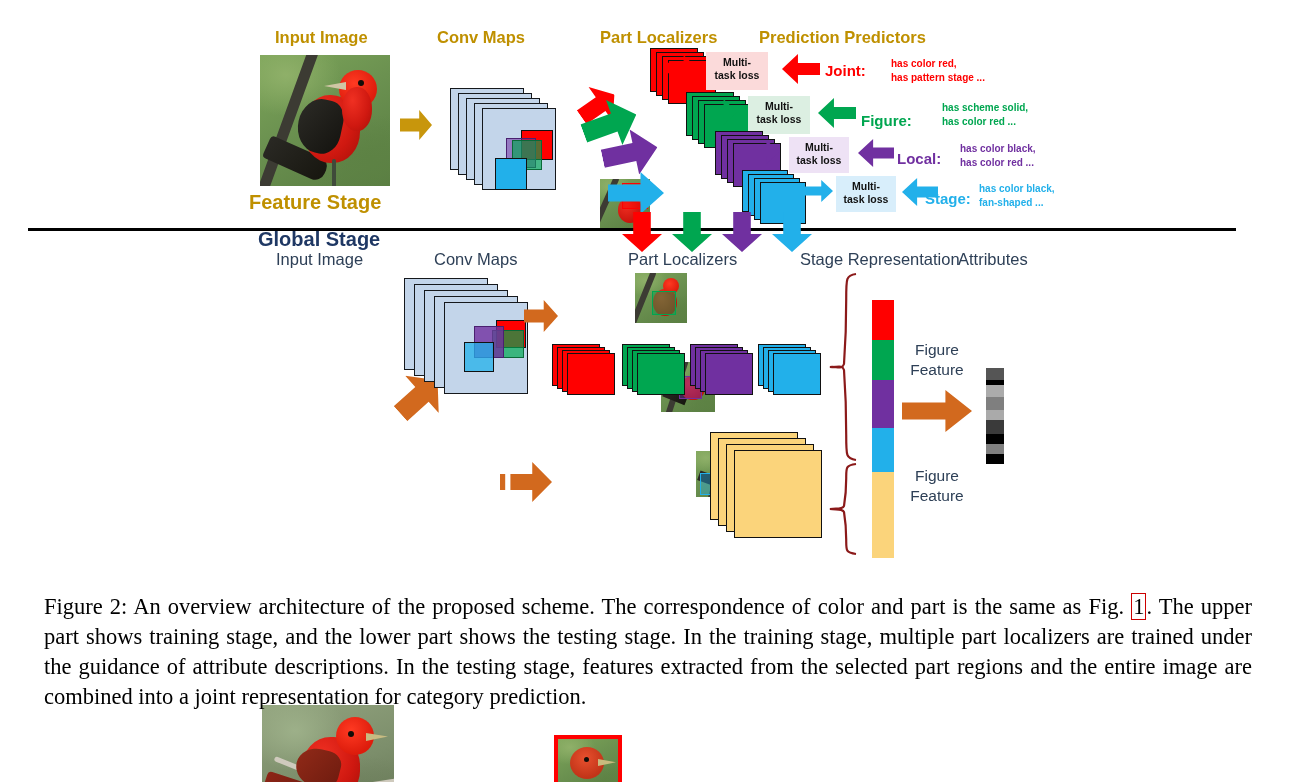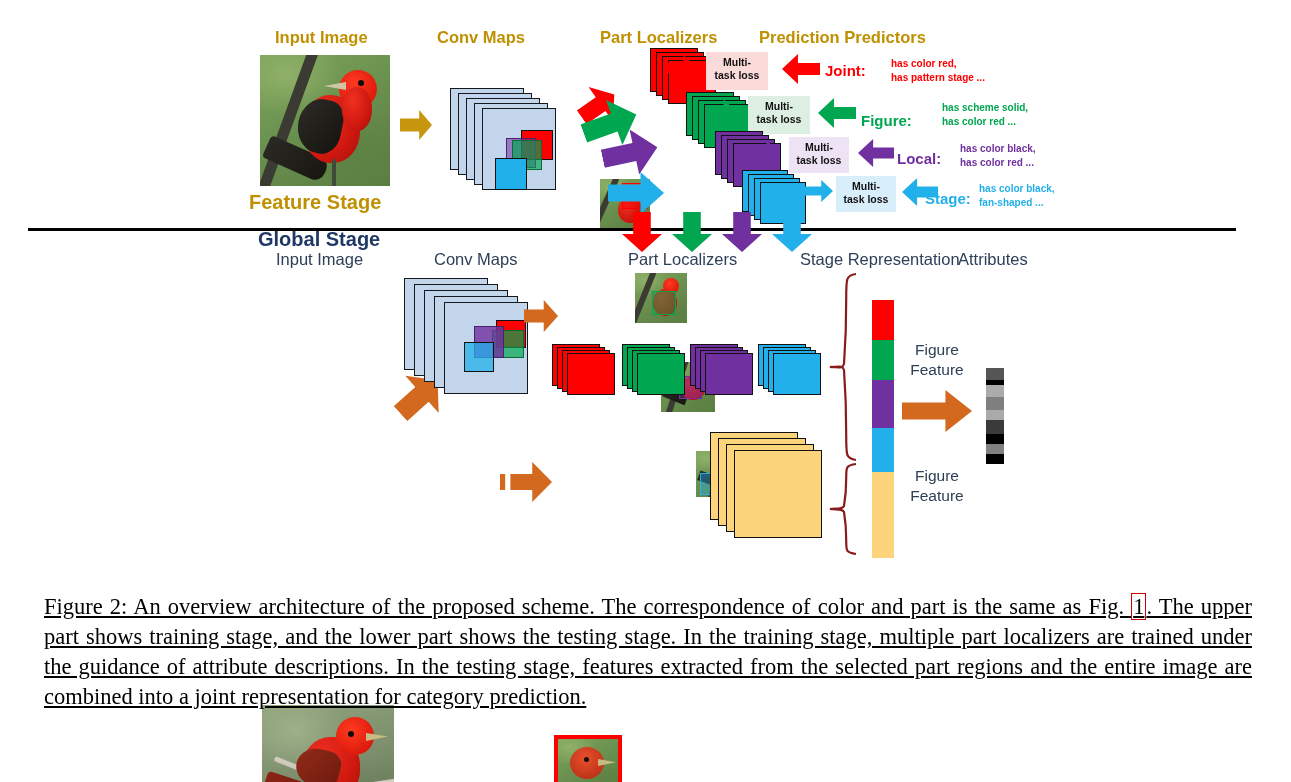--- a/index.html
+++ b/index.html
@@ -61,21 +61,21 @@
   .featlabel{position:absolute;font-size:15.5px;color:#2e4057;text-align:center;
              line-height:1.3;white-space:nowrap;}
 
   
   .predbar{position:absolute;}
   .predbar .p{position:absolute;left:0;width:100%;}
 
   
   .caption{position:absolute;left:44px;top:592px;width:1208px;
            font-family:"Liberation Serif",serif;font-size:22.5px;line-height:1.33;
-           color:#000;text-align:justify;text-decoration:underline;}
+           color:#000;text-align:justify;}
   .reflink{color:#000;border:1px solid #cc0000;padding:0 1px;}
 </style>
 </head>
 <body>
 
 <div class="fig">
 
   <div class="abs hdr-top" style="left:275px;top:28px;">Input Image</div>
   <div class="abs hdr-top" style="left:437px;top:28px;">Conv Maps</div>
   <div class="abs hdr-top" style="left:600px;top:28px;">Part Localizers</div>

